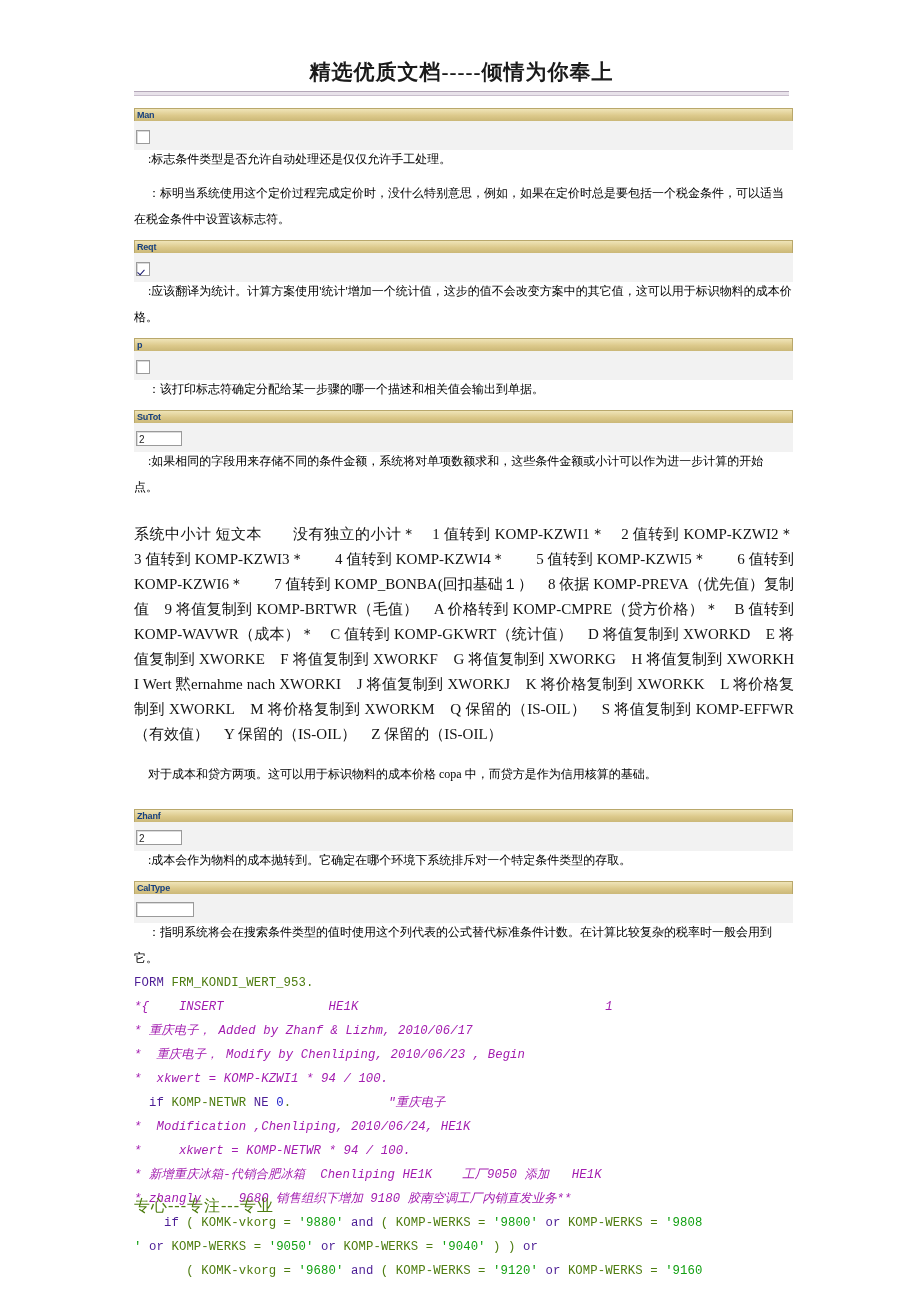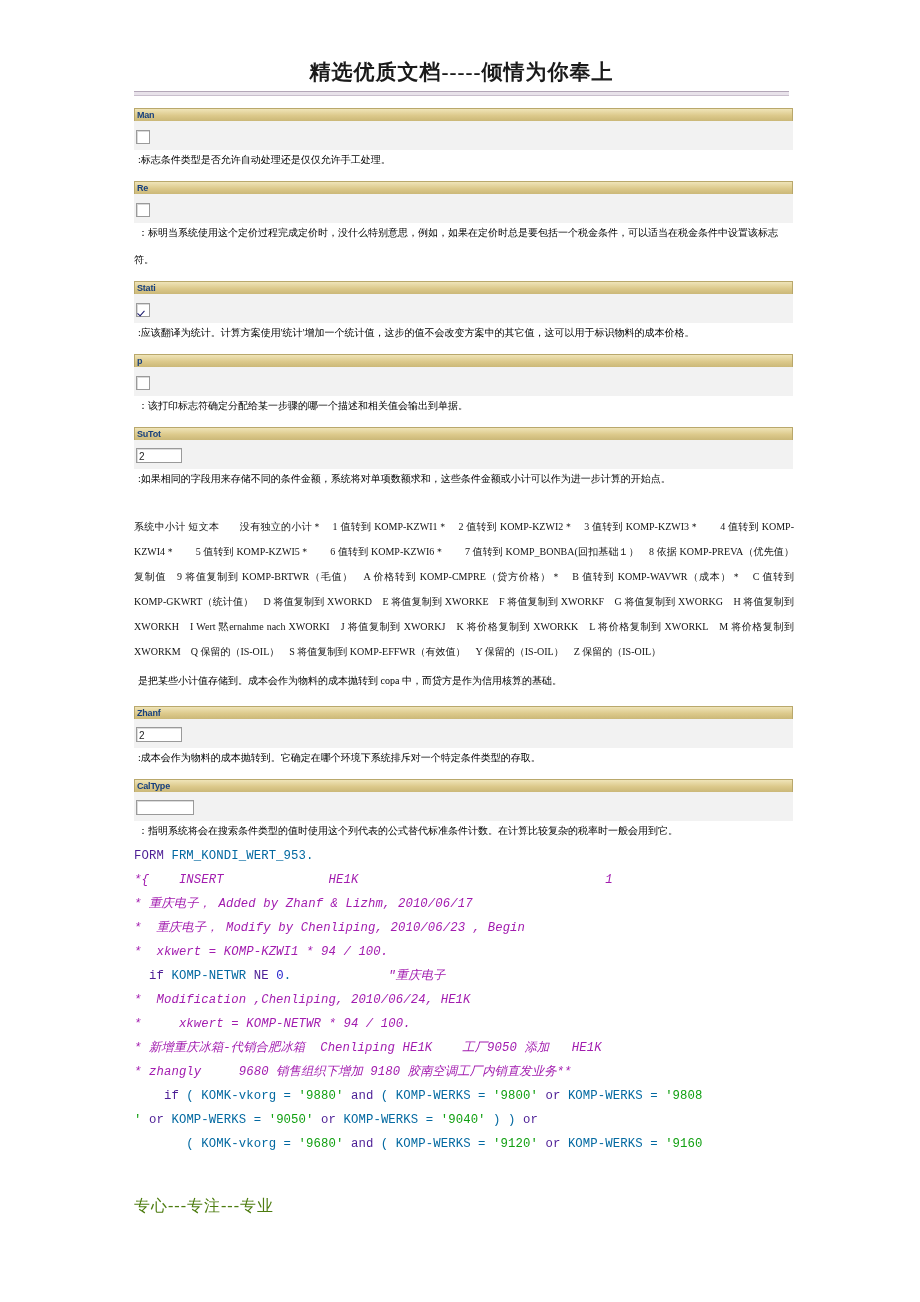--- a/index.html
+++ b/index.html
@@ -50,25 +50,25 @@
 
   
   .content {
     position: absolute;
     top: 108px;
     left: 134px;
     width: 660px;
   }
 
   .para {
-    font-size: 10px;
+    font-size: 12px;
     line-height: 26px;
     color: #000000;
     text-align: justify;
-    margin: 4px;
+    margin: 14px;
     font-family: "Liberation Serif", "DejaVu Serif", serif;
   }
   .para.spaced { margin-top: 4px; }
   .gap-sm { height: 8px; }
   .gap-lg { height: 22px; }
 
   
   .sap-field {
     display: inline-block;
     vertical-align: bottom;
@@ -141,41 +141,41 @@
   .sap-input.wide { min-width: 58px; }
 
   .icon-line {
     line-height: 26px;
     font-size: 13.2px;
   }
   .icon-block { display: block; margin-bottom: -4px; }
 
   
   .list-block {
-    font-size: 10px;
+    font-size: 15px;
     line-height: 25px;
     text-align: justify;
     color: #111;
   }
 
   
   .code {
     font-family: "Liberation Mono", "DejaVu Sans Mono", monospace;
     font-size: 12.3px;
     line-height: 24px;
     white-space: pre-wrap;
     color: #000000;
     letter-spacing: 0.1px;
   }
   .code .ln { display: block; min-height: 24px; }
   .kw  { color: #4c1d95; }
   .num { color: #2222cc; }
   .str { color: #12a012; }
   .cmt { color: #a21caf; font-style: italic; }
-  .plain { color: #0369a1; }
+  .plain { color: #4d7c0f; }
 
   
   .doc-footer {
     position: absolute;
     top: 1196px;
     left: 134px;
     width: 655px;
     font-size: 16px;
     color: #4d7c0f;
     font-family: "Liberation Serif", "DejaVu Serif", serif;
@@ -199,66 +199,61 @@
         <span class="cap">Man</span>
         <span class="body">
           <span class="sap-cb"></span>
         </span>
       </span><span class="para">:标志条件类型是否允许自动处理还是仅仅允许手工处理。</span>
     </div>
 
     <div class="gap-sm"></div>
 
     <div class="icon-line">
-      <span class="sap-field icon-block">
-        <span class="cap">Re</span>
+      <span class="para">：标明当系统使用这个定价过程完成定价时，没什么特别意思，例如，如果在定价时总是要包括一个税金条件，可以适当在税金条件中设置该标志符。</span>
+    </div>
+
+    <div class="gap-sm"></div>
+
+    <div class="icon-line">
+      <span class="sap-field icon-block">
+        <span class="cap">Reqt</span>
+        <span class="body">
+          <span class="sap-cb checked"></span>
+        </span>
+      </span><span class="para">:应该翻译为统计。计算方案使用'统计'增加一个统计值，这步的值不会改变方案中的其它值，这可以用于标识物料的成本价格。</span>
+    </div>
+
+    <div class="gap-sm"></div>
+
+    <div class="icon-line">
+      <span class="sap-field icon-block">
+        <span class="cap">p</span>
         <span class="body">
           <span class="sap-cb"></span>
         </span>
-      </span><span class="para">：标明当系统使用这个定价过程完成定价时，没什么特别意思，例如，如果在定价时总是要包括一个税金条件，可以适当在税金条件中设置该标志符。</span>
-    </div>
-
-    <div class="gap-sm"></div>
-
-    <div class="icon-line">
-      <span class="sap-field icon-block">
-        <span class="cap">Stati</span>
-        <span class="body">
-          <span class="sap-cb checked"></span>
-        </span>
-      </span><span class="para">:应该翻译为统计。计算方案使用'统计'增加一个统计值，这步的值不会改变方案中的其它值，这可以用于标识物料的成本价格。</span>
-    </div>
-
-    <div class="gap-sm"></div>
-
-    <div class="icon-line">
-      <span class="sap-field icon-block">
-        <span class="cap">p</span>
-        <span class="body">
-          <span class="sap-cb"></span>
-        </span>
       </span><span class="para">：该打印标志符确定分配给某一步骤的哪一个描述和相关值会输出到单据。</span>
     </div>
 
     <div class="gap-sm"></div>
 
     <div class="icon-line">
       <span class="sap-field icon-block">
         <span class="cap">SuTot</span>
         <span class="body">
           <span class="sap-input">2</span>
         </span>
       </span><span class="para">:如果相同的字段用来存储不同的条件金额，系统将对单项数额求和，这些条件金额或小计可以作为进一步计算的开始点。</span>
     </div>
 
     <div class="gap-lg"></div>
 
     <div class="list-block">系统中小计 短文本　　没有独立的小计＊　1 值转到 KOMP-KZWI1＊　2 值转到 KOMP-KZWI2＊　3 值转到 KOMP-KZWI3＊　　4 值转到 KOMP-KZWI4＊　　5 值转到 KOMP-KZWI5＊　　6 值转到 KOMP-KZWI6＊　　7 值转到 KOMP_BONBA(回扣基础１）　8 依据 KOMP-PREVA（优先值）复制值　9 将值复制到 KOMP-BRTWR（毛值）　A 价格转到 KOMP-CMPRE（贷方价格）＊　B 值转到 KOMP-WAVWR（成本）＊　C 值转到 KOMP-GKWRT（统计值）　D 将值复制到 XWORKD　E 将值复制到 XWORKE　F 将值复制到 XWORKF　G 将值复制到 XWORKG　H 将值复制到 XWORKH　I Wert 黙ernahme nach XWORKI　J 将值复制到 XWORKJ　K 将价格复制到 XWORKK　L 将价格复制到 XWORKL　M 将价格复制到 XWORKM　Q 保留的（IS-OIL）　S 将值复制到 KOMP-EFFWR（有效值）　Y 保留的（IS-OIL）　Z 保留的（IS-OIL）</div>
 
-    <div class="para">是把某些小计值存储到。成本会作为物料的成本抛转到 copa 中，而贷方是作为信用核算的基础。</div>
+    <div class="para">对于成本和贷方两项。这可以用于标识物料的成本价格 copa 中，而贷方是作为信用核算的基础。</div>
 
     <div class="gap-sm"></div>
 
     <div class="icon-line">
       <span class="sap-field icon-block">
         <span class="cap">Zhanf</span>
         <span class="body">
           <span class="sap-input">2</span>
         </span>
       </span><span class="para">:成本会作为物料的成本抛转到。它确定在哪个环境下系统排斥对一个特定条件类型的存取。</span>

